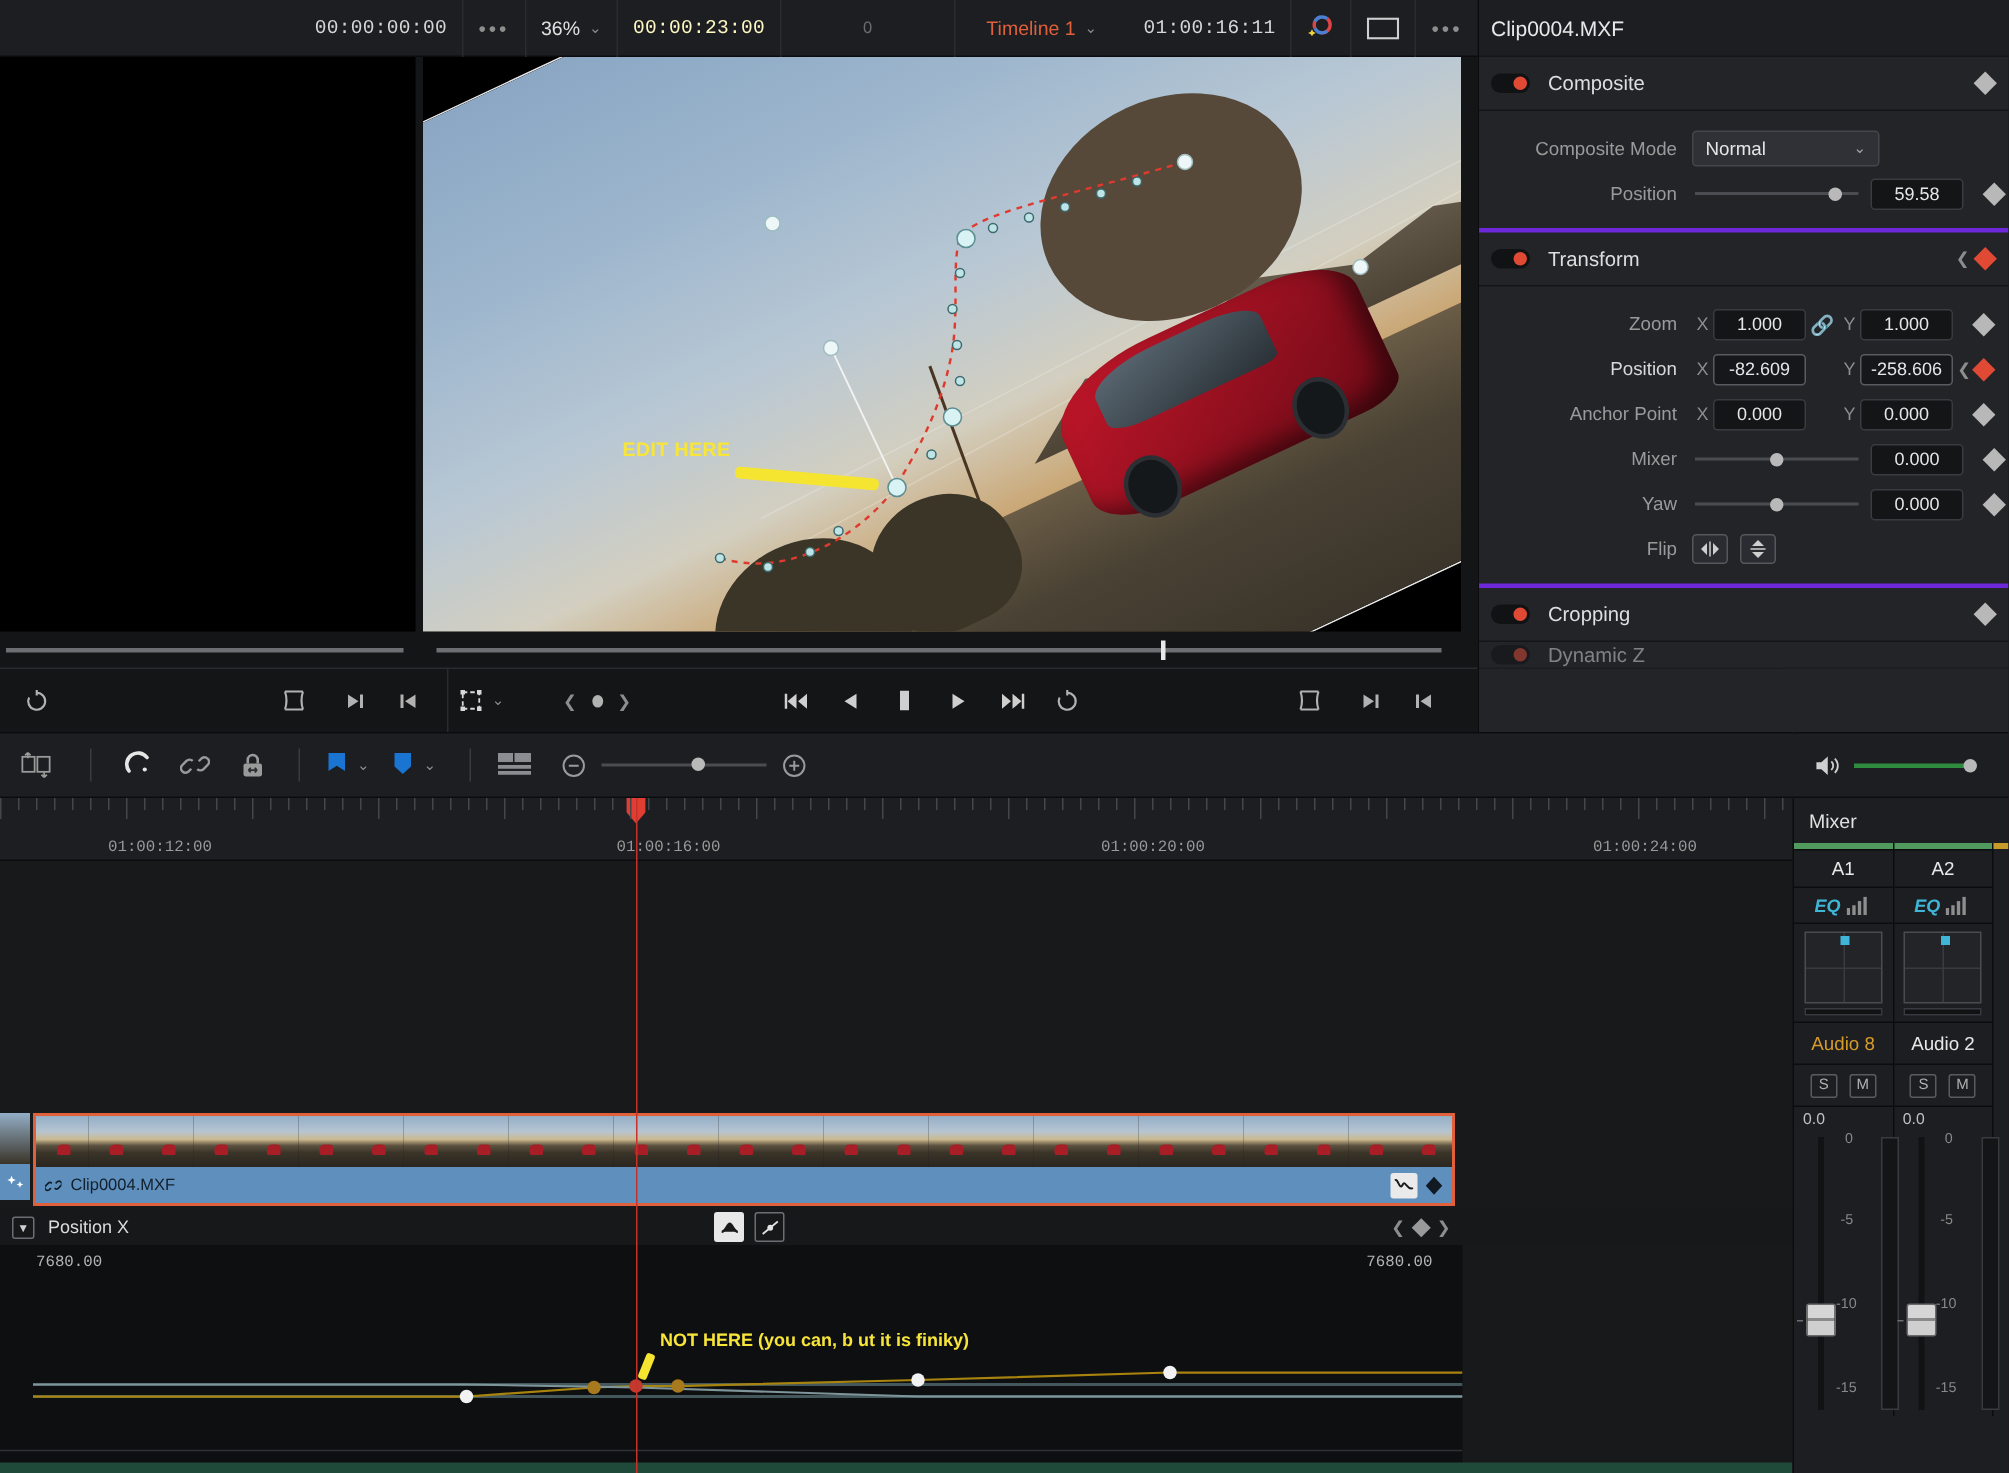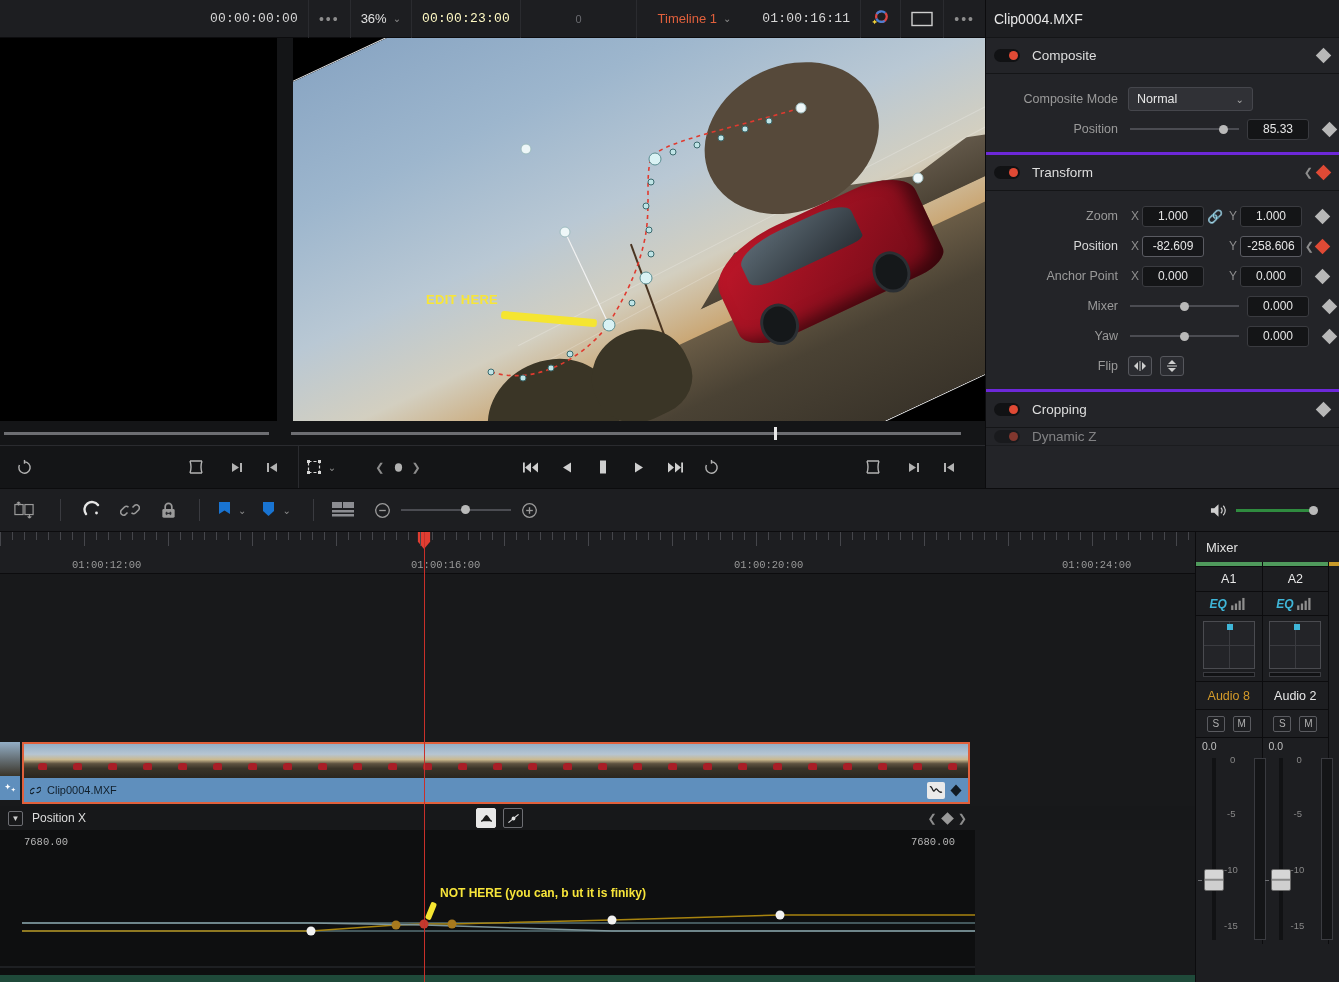--- a/index.html
+++ b/index.html
@@ -66,21 +66,21 @@
   .slider .trk { position:absolute; left:0; right:0; height:2px; background:#4b4c52; }
   .slider .knb { position:absolute; width:9px; height:9px; border-radius:50%; background:#b9b9b9; }
   .link-ic { width:22px; text-align:center; color:#7d8ea8; font-size:13px; }
   .flipbtn { width:24px; height:20px; border:1px solid #56575d; border-radius:3px; background:#2b2c31;
              display:flex; align-items:center; justify-content:center; margin-right:8px; cursor:pointer;}
   .kfdot { width:26px; display:flex; align-items:center; justify-content:flex-end; gap:3px;}
 
   
   .viewer-wrap { position:absolute; left:0; top:38px; width:985px; height:450px; background:#141517; }
   .viewer-left-blank { position:absolute; left:0; top:0; width:277px; height:383px; background:#000; }
-  .viewer { position:absolute; left:293px; top:0; width:692px; height:383px; background:#000;
+  .viewer { position:absolute; left:282px; top:0; width:692px; height:383px; background:#000;
             overflow:hidden; }
   .scrub-row { position:absolute; left:0; top:383px; width:985px; height:24px; display:flex; align-items:center;}
   .scrub { height:3px; background:#6d6e72; position:relative; }
   .scrub .ph { position:absolute; width:3px; height:13px; background:#e8e8e8; top:-5px; }
   .ctrl-row { position:absolute; left:0; top:407px; width:985px; height:43px; display:flex; align-items:center;
               border-top:1px solid #2a2b2f; }
 
   
   .photo { position:absolute; left:-60px; top:-92px; width:820px; height:560px;
            transform:rotate(-25.1deg); transform-origin:50% 50%;
@@ -276,21 +276,21 @@
           <span>Normal</span>
           <span class="cv">⌄</span>
         </div>
       </div>
       <div class="row">
         <span class="rlabel">Position</span>
         <div class="slider" style="max-width:122px">
           <div class="trk"></div>
           <div class="knb" style="left:82%"></div>
         </div>
-        <div class="numbox">85.33</div>
+        <div class="numbox">59.58</div>
         <span class="kfdot">
             <span class="diamond"></span>
           </span>
       </div>
     </div>
 
     <div class="insp-sec-hd">
       <div class="toggle">
           <i></i>
         </div>

